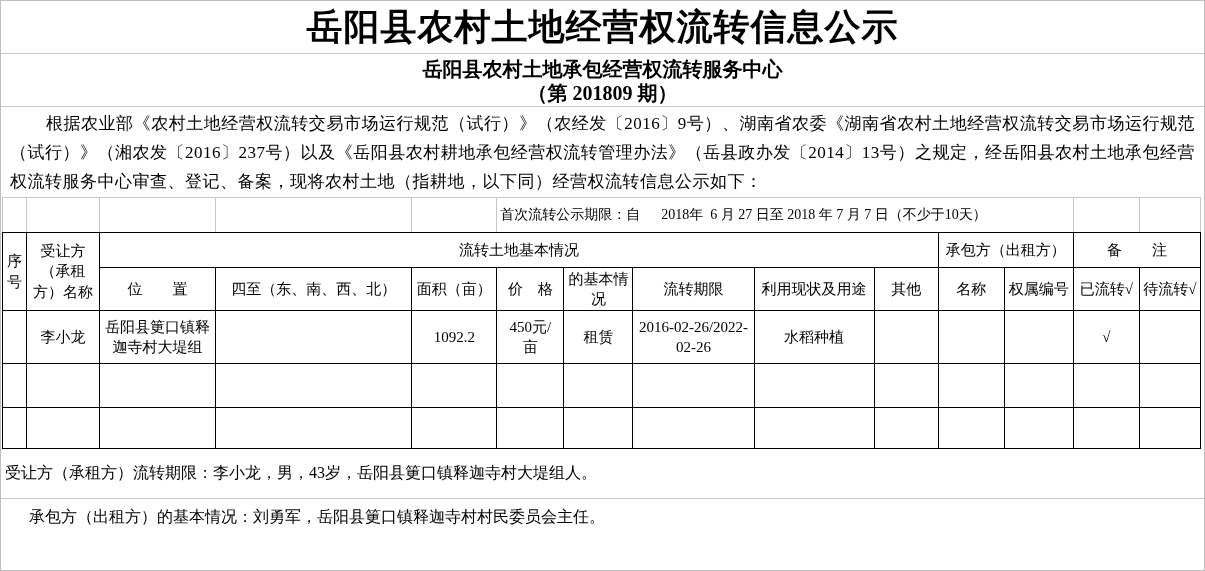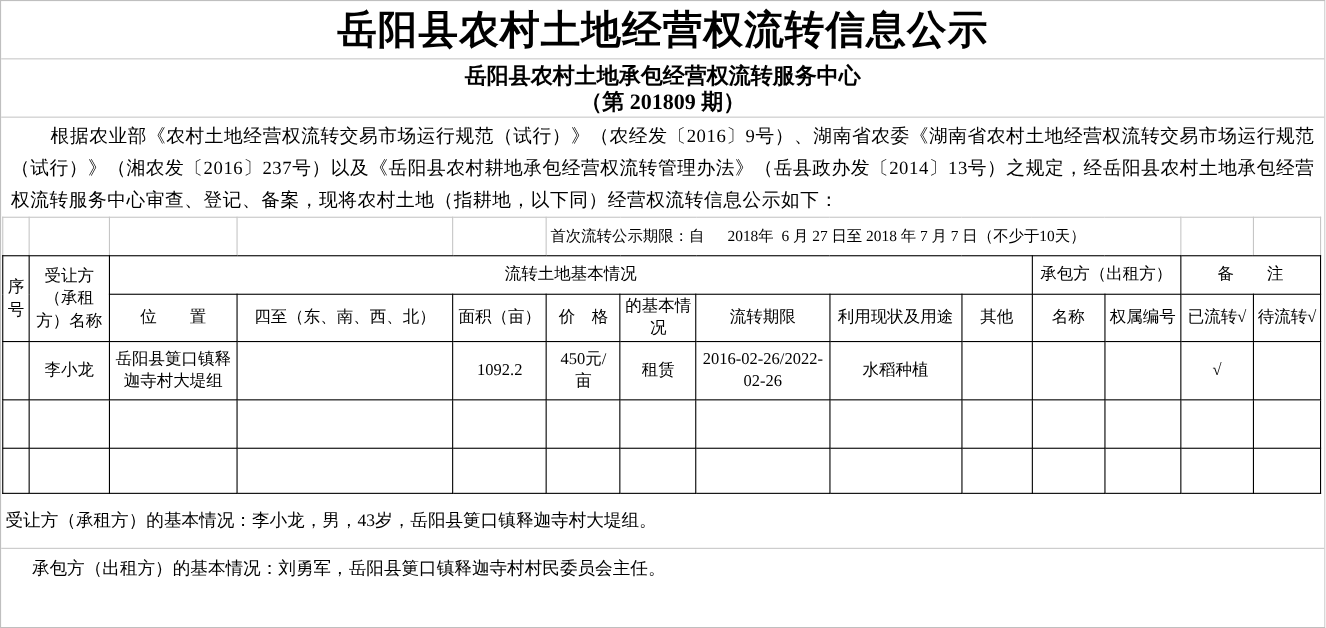--- a/index.html
+++ b/index.html
@@ -199,16 +199,16 @@
       <td></td>
           <td></td>
       <td></td>
           <td></td>
       <td></td>
           <td></td>
     </tr>
   </tbody>
     </table>
 
-  <div class="footer-row first">受让方（承租方）的基本情况：李小龙，男，43岁，岳阳县筻口镇释迦寺村大堤组。</div>
+  <div class="footer-row first">受让方（承租方）流转期限：李小龙，男，43岁，岳阳县筻口镇释迦寺村大堤组人。</div>
   <div class="footer-row second">承包方（出租方）的基本情况：刘勇军，岳阳县筻口镇释迦寺村村民委员会主任。</div>
 
 </div>
 
 </body></html>

